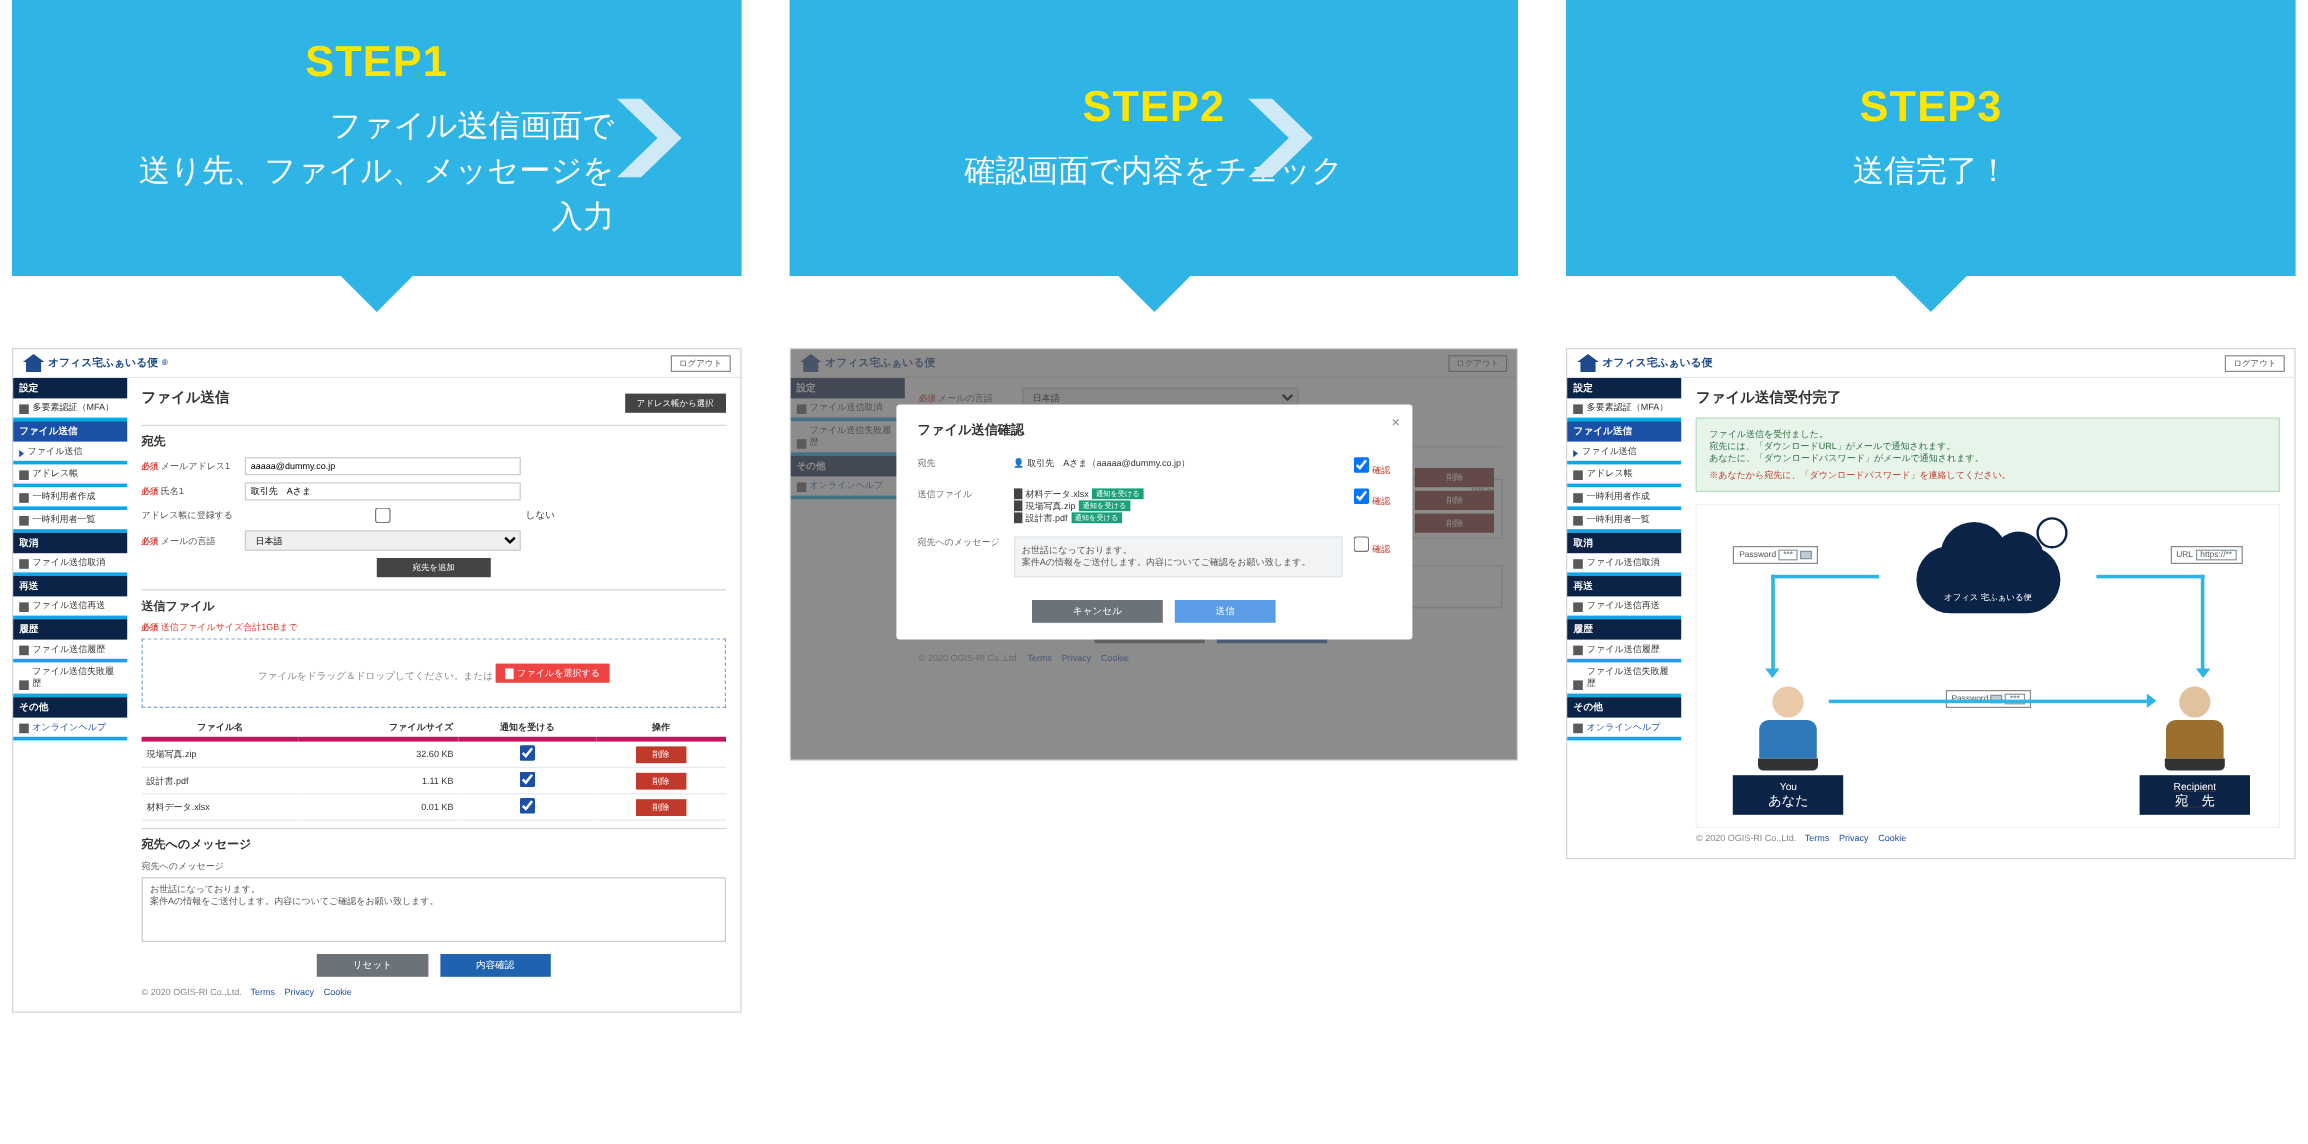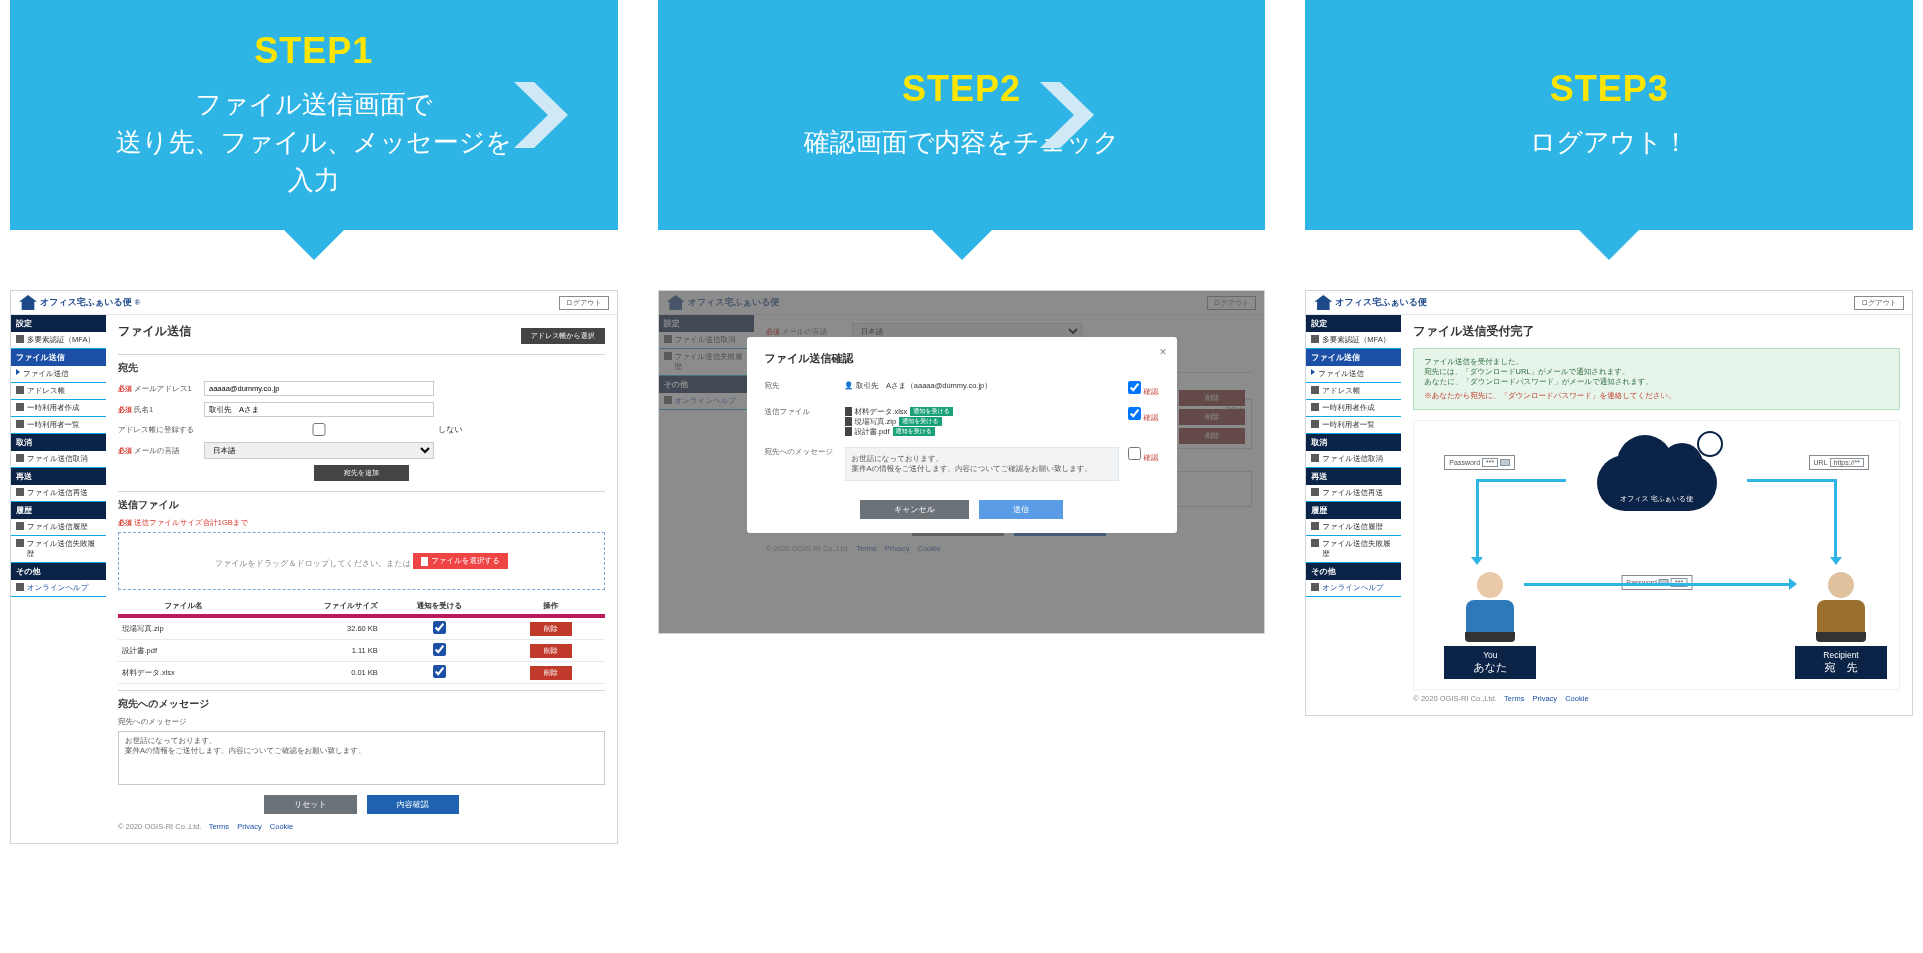--- a/index.html
+++ b/index.html
@@ -3,40 +3,40 @@
 <meta charset="utf-8">
 <style>
   * { box-sizing: border-box; margin: 0; padding: 0; }
   body { font-family: "Yu Gothic", "Hiragino Kaku Gothic Pro", Meiryo, sans-serif; background: #fff; }
   .page { width: 1923px; height: 953px; position: relative; }
 
   
   .steps { display: flex; gap: 40px; padding: 0 10px; position: relative; }
   .step-card { flex: 1; background: #2eb5e5; color: #fff; height: 230px; display: flex; flex-direction: column; align-items: center; justify-content: center; position: relative; }
   .step-card .number { color: #ffe600; font-size: 36px; font-weight: 700; margin-bottom: 14px; letter-spacing: 1px; }
-  .step-card .caption { font-size: 26px; line-height: 1.45; text-align: center; white-space: pre-line; }
+  .step-card .caption { font-size: 26px; line-height: 1.45; text-align: right; white-space: pre-line; }
   .step-card::after { content: ""; position: absolute; left: 50%; bottom: -30px; transform: translateX(-50%); border-left: 30px solid transparent; border-right: 30px solid transparent; border-top: 30px solid #2eb5e5; }
   .chev { position: absolute; top: 82px; width: 54px; height: 66px; }
   .chev svg { width: 100%; height: 100%; }
 
   
   .shots { display: flex; gap: 40px; padding: 60px 10px 0; }
   .shot { flex: 1; }
   .mini { border: 1px solid #cfd6da; background: #fff; font-size: 8px; color: #333; position: relative; }
 
   
   .mini-top { display: flex; align-items: flex-end; justify-content: space-between; padding: 4px 8px; border-bottom: 1px solid #e0e6ea; }
   .mini-top .logo { display: flex; align-items: center; gap: 3px; color: #1e4a8c; font-size: 9px; font-weight: 600; }
   .mini-top .logo .house { width: 18px; height: 15px; background: #1e4a8c; clip-path: polygon(50% 0, 100% 45%, 85% 45%, 85% 100%, 15% 100%, 15% 45%, 0 45%); position:relative; }
   .mini-top .logout-btn { border:1px solid #888; color:#555; font-size:7px; padding:1px 6px; background:#fff; }
   .mini-body { display: flex; }
   .side { width: 95px; flex: none; }
   .side .hdr { background:#0b2346; color:#fff; padding:3px 5px; font-size:8px; font-weight:600; }
   .side .hdr.active { background:#1c4fa6; }
-  .side .item { padding:3px 5px; border-bottom:1px solid #0ea5e9; display:flex; align-items:flex-start; gap:3px; font-size:7.5px; color:#333; }
+  .side .item { padding:3px 5px; border-bottom:3px solid #0ea5e9; display:flex; align-items:flex-end; gap:3px; font-size:7.5px; color:#333; }
   .side .item .icn { width:8px; height:8px; display:inline-block; background:#5a5a5a; }
   .side .item .arw { width:0;height:0;border-top:3px solid transparent;border-bottom:3px solid transparent;border-left:4px solid #1c4fa6; }
   .side .item.blue { color:#1c4fa6; }
 
   .main { flex:1; padding:8px 12px; font-size:8px; }
   .main h1 { font-size:12px; font-weight:600; margin-bottom:8px; }
   .pill-btn { background:#444; color:#fff; font-size:7px; padding:3px 10px; border:none; }
   .section-title { font-size:10px; font-weight:600; border-top:1px solid #d0d7db; padding-top:6px; margin-top:6px; margin-bottom:6px; }
   .section-sub { font-size:7.5px; color:#555; margin-bottom:4px; }
   .req { color:#d9372c; font-size:7px; margin-right:2px; font-weight:600; }
@@ -83,21 +83,21 @@
   .okbox .warn { color:#c0392b; }
   .diag { background:#fff; border:1px solid #eff2f4; padding:10px; position:relative; height:270px; }
   .cloud { position:absolute; left:50%; top:14px; transform:translateX(-50%); width:120px; height:76px; }
   .cloud .c1 { position:absolute; width:120px; height:56px; background:#0b2346; border-radius:30px; bottom:0; }
   .cloud .c2 { position:absolute; width:56px; height:56px; background:#0b2346; border-radius:50%; left:20px; top:0; }
   .cloud .c3 { position:absolute; width:42px; height:42px; background:#0b2346; border-radius:50%; left:64px; top:8px; }
   .cloud .key { position:absolute; right:-6px; top:-4px; width:26px; height:26px; background:#fff; border-radius:50%; border:2px solid #0b2346; }
   .cloud .txt { position:absolute; width:100%; text-align:center; bottom:8px; color:#fff; font-size:7px; line-height:1.1; }
   .person { position:absolute; bottom:10px; width:92px; text-align:center; }
   .person.left { left:30px; }
-  .person.right { right:12px; }
+  .person.right { right:24px;text-decoration:underline; }
   .head { width:26px;height:26px;border-radius:50%;margin:0 auto 2px; }
   .person.left .head { background:#e9c9a8; }
   .person.right .head { background:#e0c29f; }
   .torso { width:48px;height:32px;border-radius:8px 8px 0 0;margin:0 auto; }
   .person.left .torso { background:#2e7ab8; }
   .person.right .torso { background:#9b6f2e; }
   .laptop { width:50px;height:10px;background:#333;margin:0 auto;border-radius:0 0 4px 4px; }
   .plab { background:#0b2346; color:#fff; font-size:8.5px; padding:4px 0; margin-top:4px; }
   .plab .big { font-size:11px; display:block; }
   .pwlabel { position:absolute; font-size:7px; color:#555; background:#fff; border:1px solid #888; padding:2px 4px; display:flex; align-items:center; gap:2px; }
@@ -133,21 +133,21 @@
     </div>
 
     <div class="chev" style="left:1040px">
       <svg viewBox="0 0 54 66">
           <polygon points="0,0 34,33 0,66 20,66 54,33 20,0" fill="#cfe9f6"></polygon>
         </svg>
     </div>
 
     <div class="step-card">
       <div class="number">STEP3</div>
-      <div class="caption">ログアウト！</div>
+      <div class="caption">送信完了！</div>
     </div>
   </div>
 
   <div class="shots">
 
     <div class="shot">
       <div class="mini">
         <div class="mini-top">
           <div class="logo">
             <span class="house"></span>

